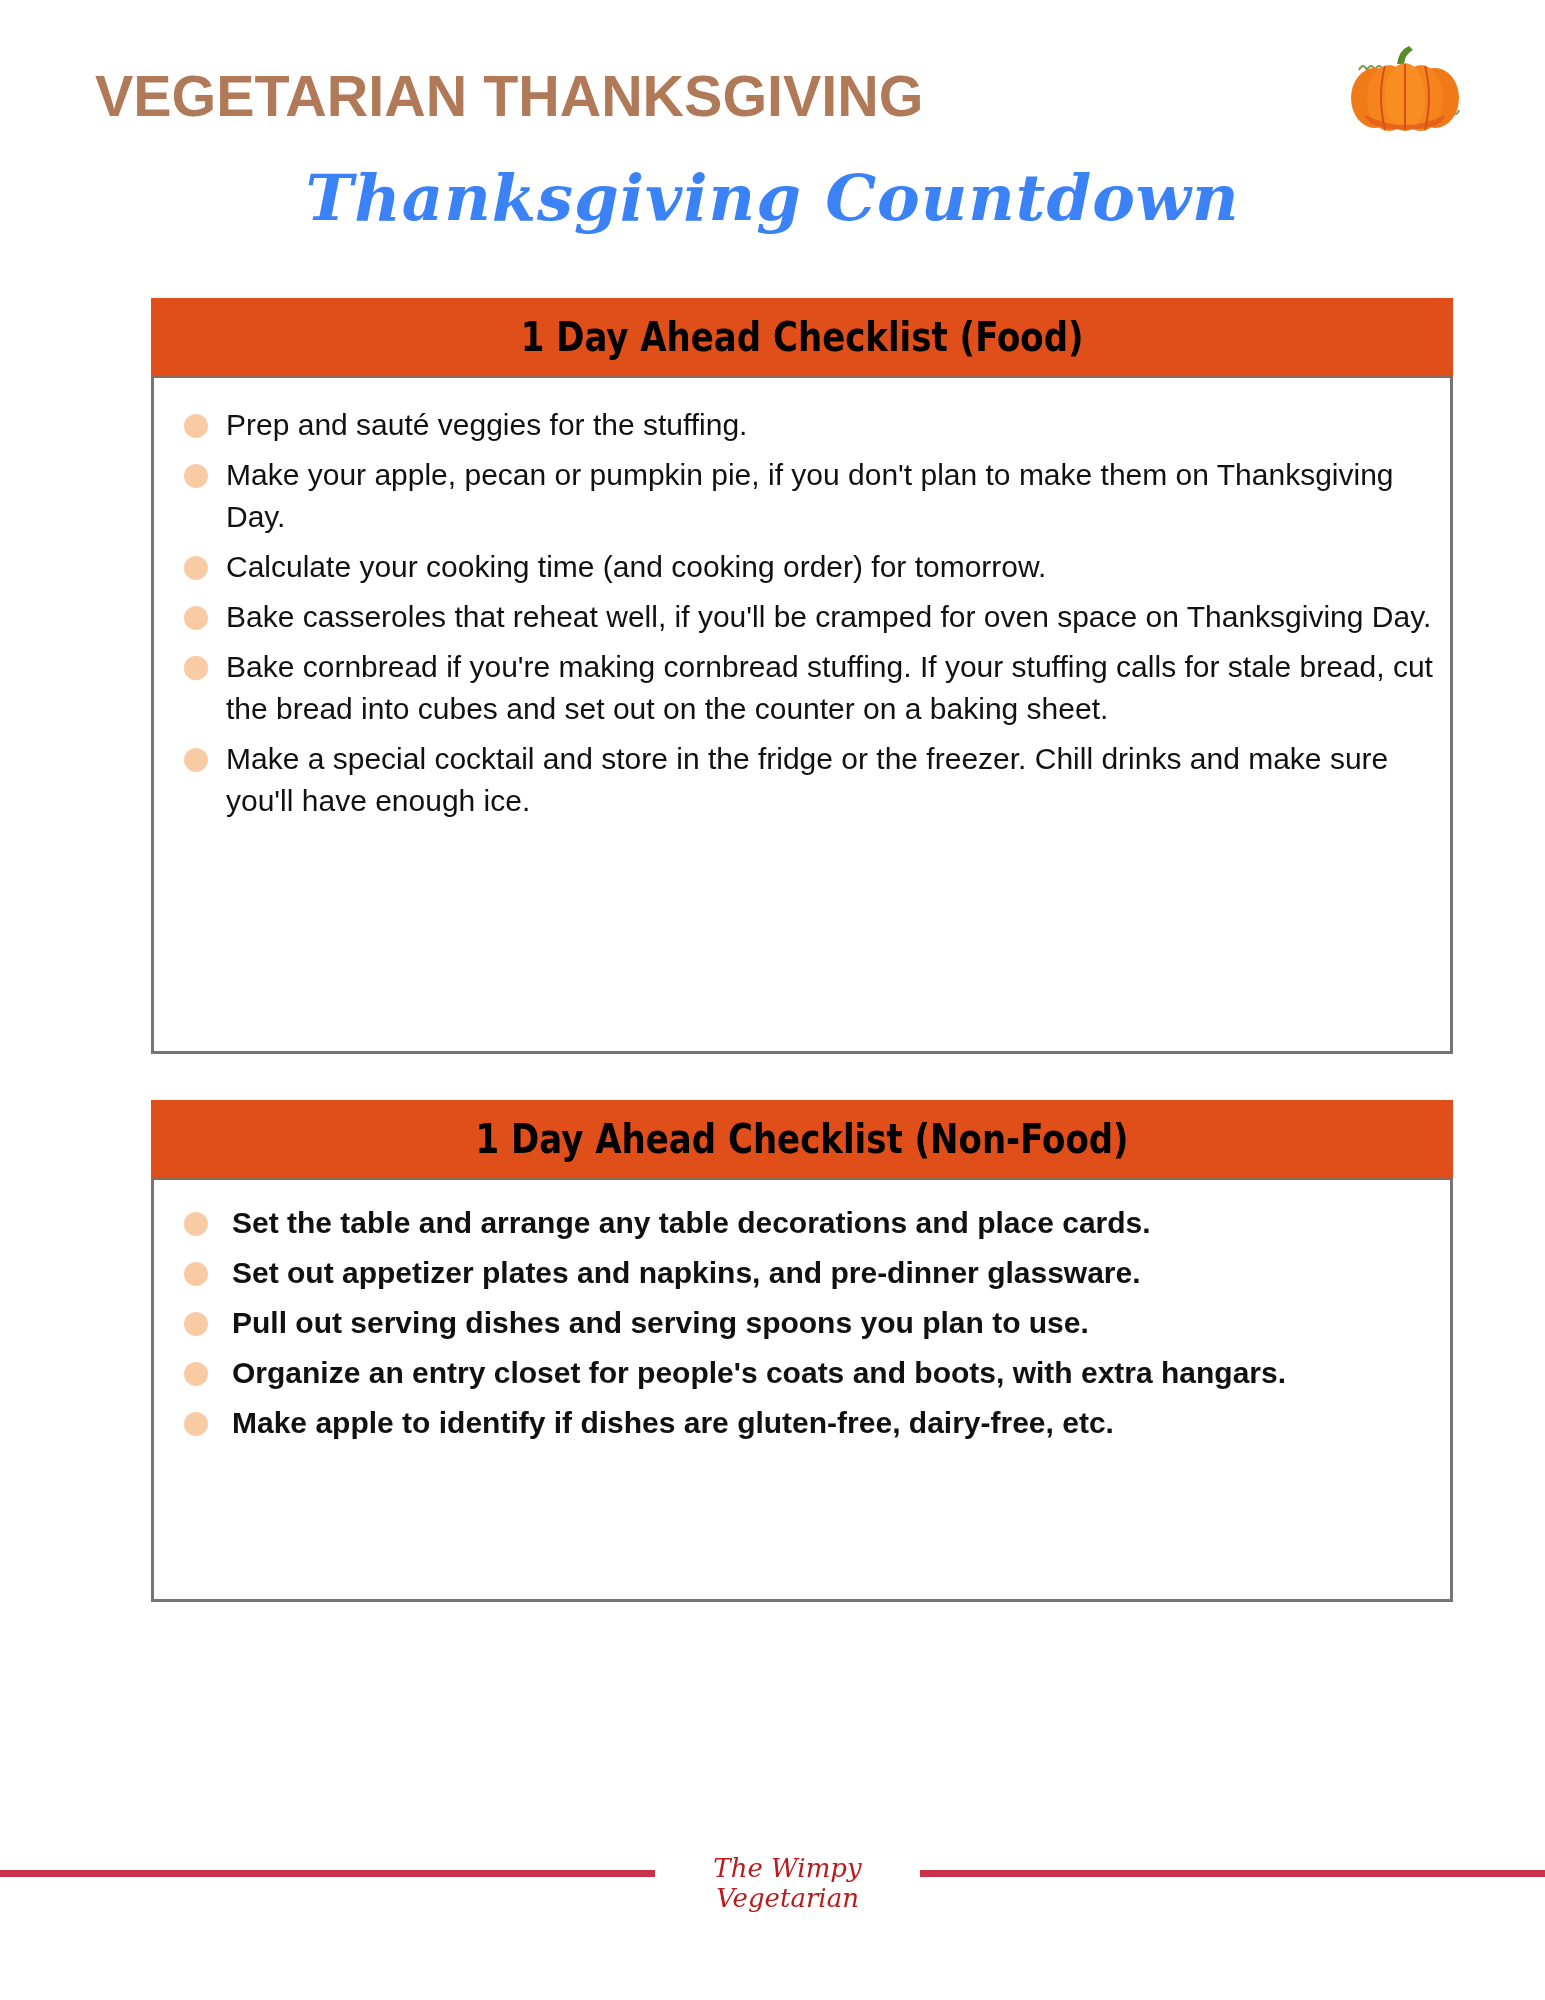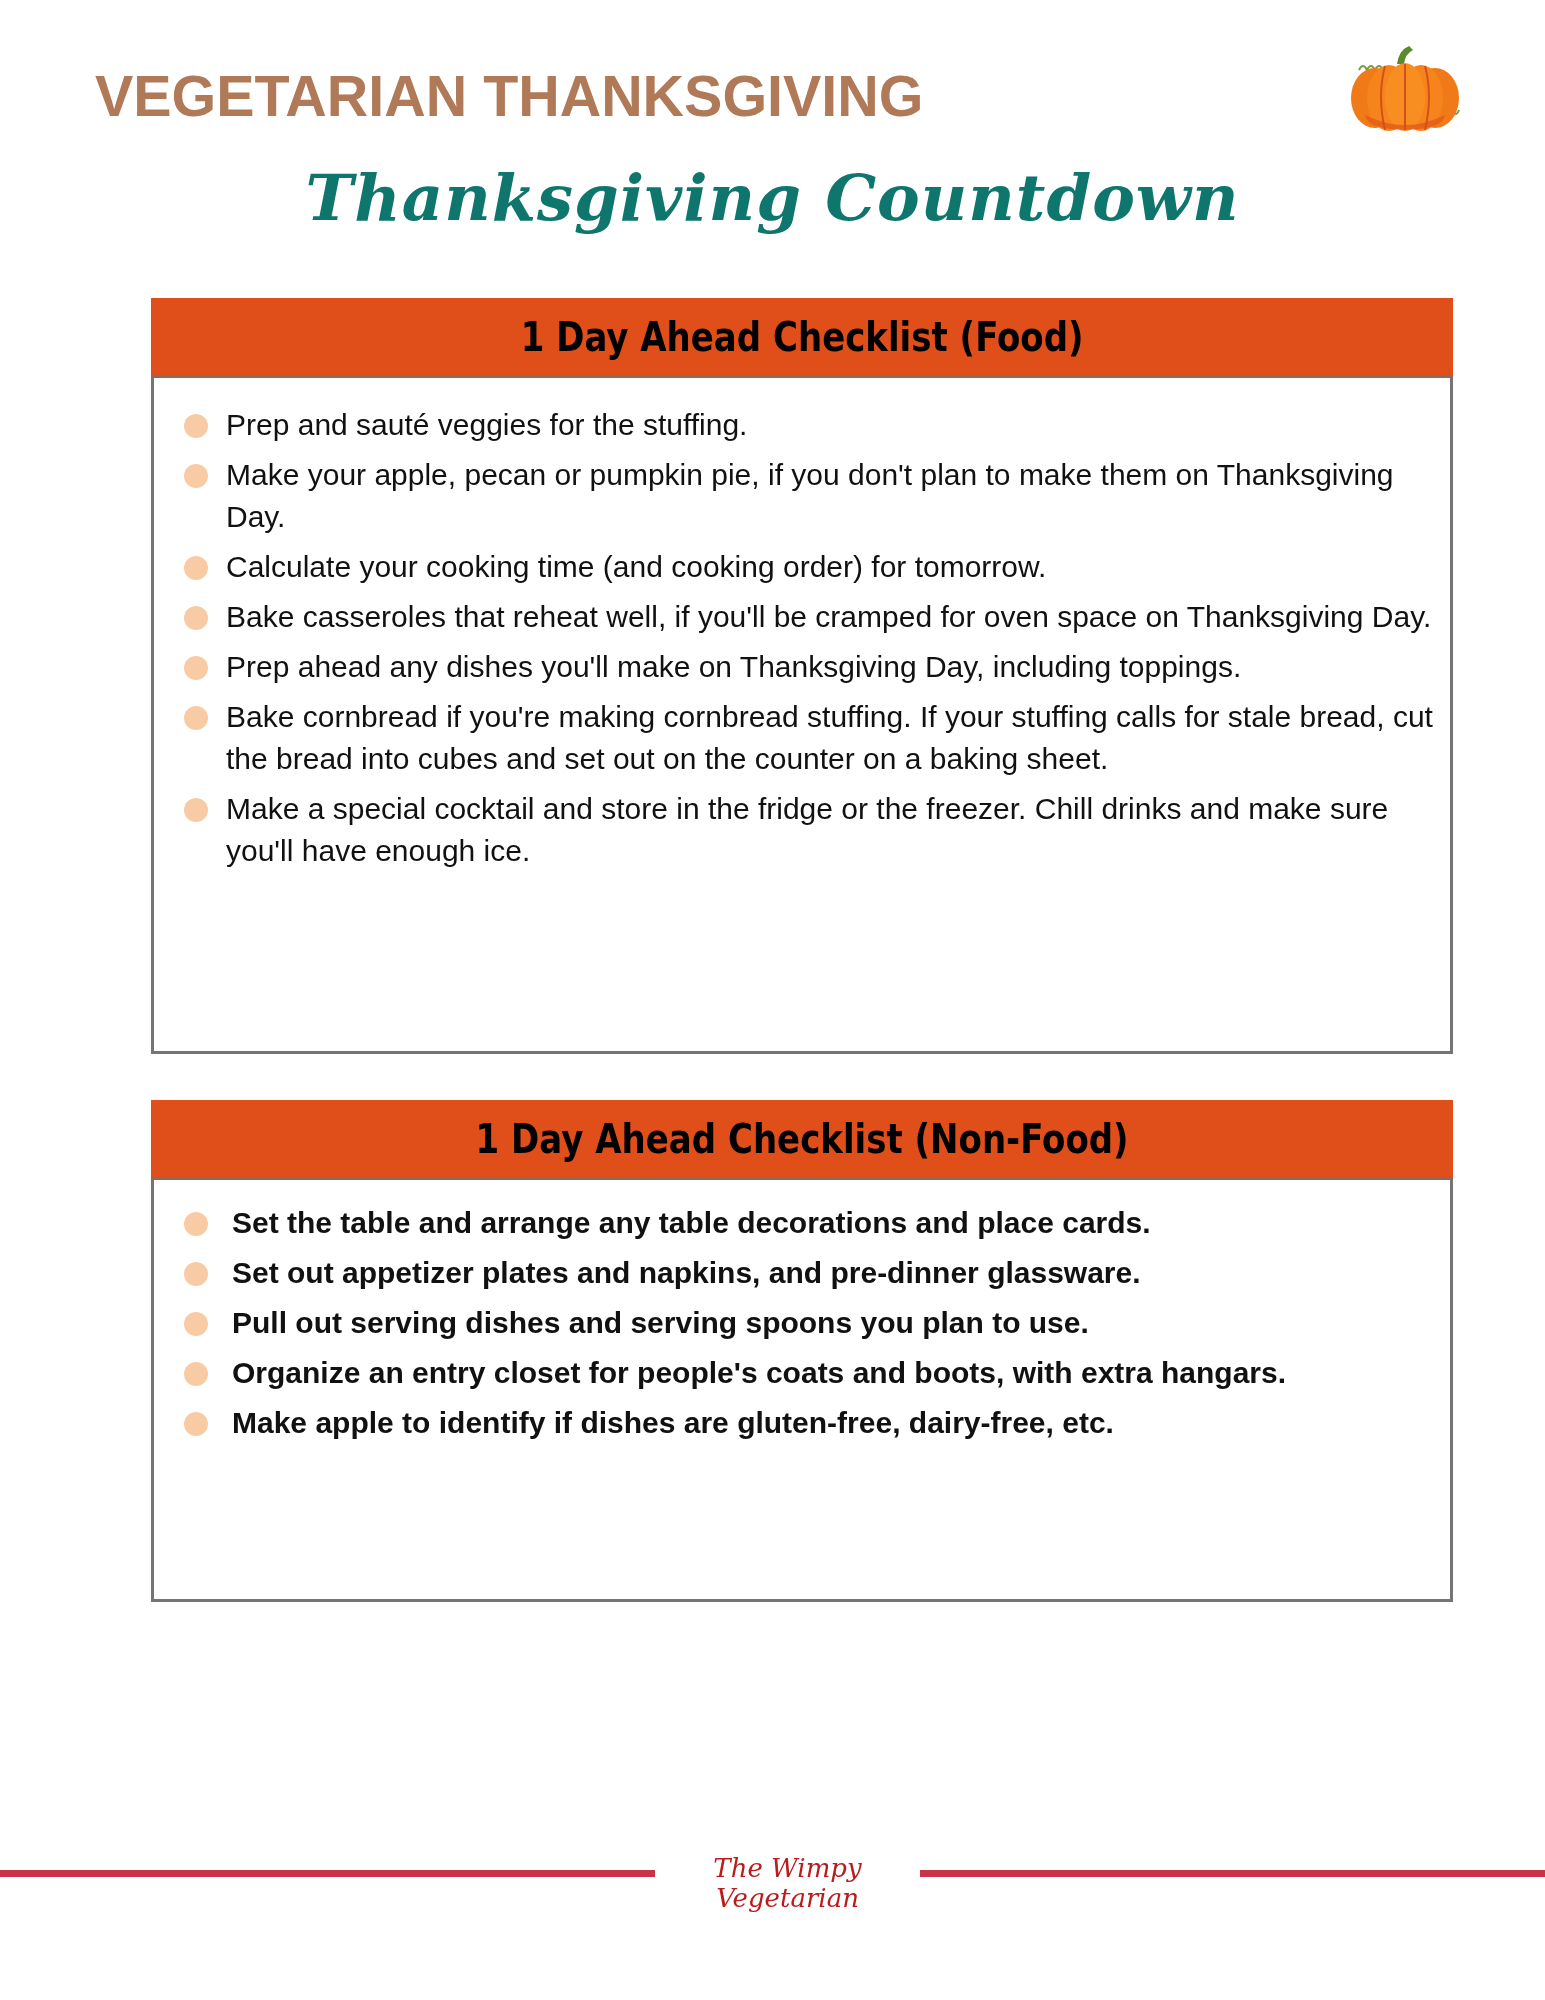--- a/index.html
+++ b/index.html
@@ -10,21 +10,21 @@
       position: absolute; left: 95px; top: 62px;
       font-family: "Liberation Sans", sans-serif; font-weight: 700;
       font-size: 58px; letter-spacing: 0px; color: #b07a58; margin: 0;
       transform: scaleX(0.99); transform-origin: left;
     }
     .pumpkin { position: absolute; left: 1345px; top: 40px; width: 120px; height: 95px; }
 
     .script-title {
       position: absolute; left: 0; width: 1545px; top: 160px; text-align: center;
       font-family: "DejaVu Serif", serif; font-style: italic; font-size: 64px;
-      color: #0f766e; margin: 0; letter-spacing: 1px;
+      color: #3b82f6; margin: 0; letter-spacing: 1px;
     }
 
     .section { position: absolute; left: 151px; width: 1302px; }
     .section-header {
       background: #e04f1a; height: 80px; display: flex; align-items: center; justify-content: center;
       color: #000000; font-family: "DejaVu Sans", sans-serif; font-weight: 700; font-size: 40px;
       border-bottom: 3px solid #8a6a5c; box-sizing: border-box;
     }
     .section-header span { transform: scaleX(0.85); display: inline-block; }
     .section-box {
@@ -81,21 +81,21 @@
 <section class="section" id="sec1">
   <div class="section-header">
     <span>1 Day Ahead Checklist (Food)</span>
   </div>
   <div class="section-box">
     <ul class="check-list">
       <li class="check-item"><span class="dot"></span><span>Prep and sauté veggies for the stuffing.</span></li>
       <li class="check-item"><span class="dot"></span><span>Make your apple, pecan or pumpkin pie, if you don't plan to make them on Thanksgiving Day.</span></li>
       <li class="check-item"><span class="dot"></span><span>Calculate your cooking time (and cooking order) for tomorrow.</span></li>
       <li class="check-item"><span class="dot"></span><span>Bake casseroles that reheat well, if you'll be cramped for oven space on Thanksgiving Day.</span></li>
-      <li class="check-item"><span class="dot"></span><span>Prep ahead any dishes you'll make on Thanksgiving Day, including toppings.</span></li>
+      <li class="check-item"><span class="dot"></span></li>
       <li class="check-item"><span class="dot"></span><span>Bake cornbread if you're making cornbread stuffing. If your stuffing calls for stale bread, cut the bread into cubes and set out on the counter on a baking sheet.</span></li>
       <li class="check-item"><span class="dot"></span><span>Make a special cocktail and store in the fridge or the freezer. Chill drinks and make sure you'll have enough ice.</span></li>
     </ul>
   </div>
 </section>
 
 <section class="section" id="sec2">
   <div class="section-header">
     <span>1 Day Ahead Checklist (Non-Food)</span>
   </div>

